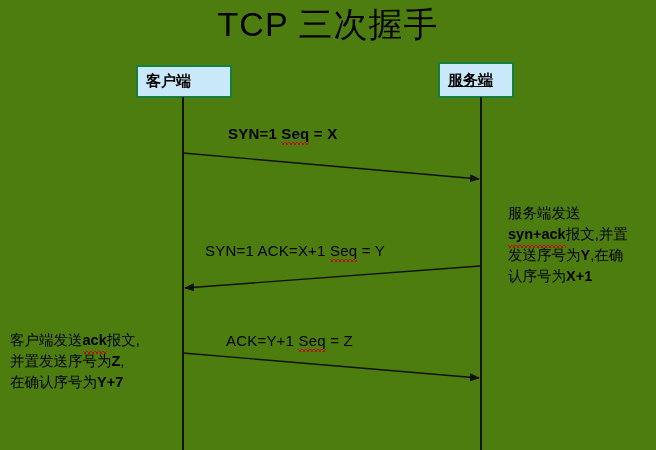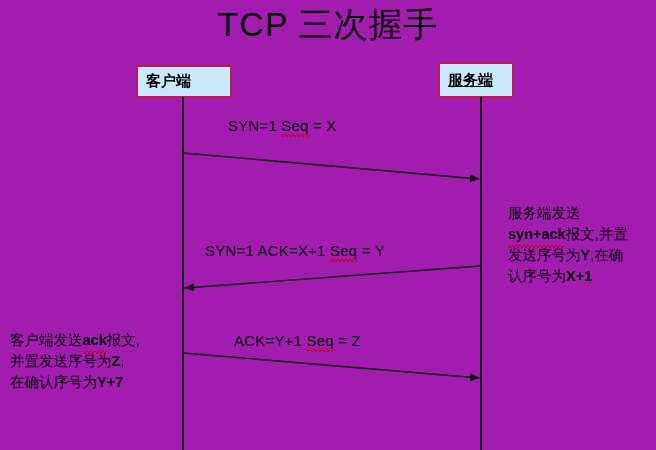--- a/index.html
+++ b/index.html
@@ -4,21 +4,21 @@
 <style>
   html, body {
     margin: 0;
     padding: 0;
     background: #ffffff;
   }
   #canvas {
     position: relative;
     width: 656px;
     height: 450px;
-    background: #a21caf;
+    background: #4d7c0f;
     overflow: hidden;
     font-family: "Liberation Sans", "DejaVu Sans", sans-serif;
     color: #000000;
   }
 
   
   .title {
     position: absolute;
     left: 0;
     top: 2px;
@@ -29,21 +29,21 @@
     letter-spacing: 1px;
     color: #000;
     white-space: nowrap;
   }
 
   
   .actor-box {
     position: absolute;
     box-sizing: border-box;
     background: #c9e9fb;
-    border: 2px solid #be185d;
+    border: 2px solid #15803d;
     display: flex;
     align-items: center;
     justify-content: flex-start;
     font-size: 15px;
     font-weight: bold;
     color: #000;
     padding-left: 8px;
   }
   #actor-client { left: 136px; top: 65px; width: 96px; height: 33px; }
   #actor-server { left: 438px; top: 62px; width: 76px; height: 36px; text-decoration: underline; }
@@ -69,23 +69,23 @@
   }
 
   
   .msg-label {
     position: absolute;
     font-size: 15px;
     color: #000;
     white-space: nowrap;
     letter-spacing: 0.2px;
   }
-  #msg-1 { left: 228px; top: 117px; }
+  #msg-1 { left: 228px; top: 125px; font-weight: bold; }
   #msg-2 { left: 205px; top: 242px; }
-  #msg-3 { left: 226px; top: 332px; margin-left: 8px; }
+  #msg-3 { left: 226px; top: 332px; }
 
   
   .sq {
     position: relative;
     display: inline-block;
   }
   .sq::after {
     content: "";
     position: absolute;
     left: 0;

